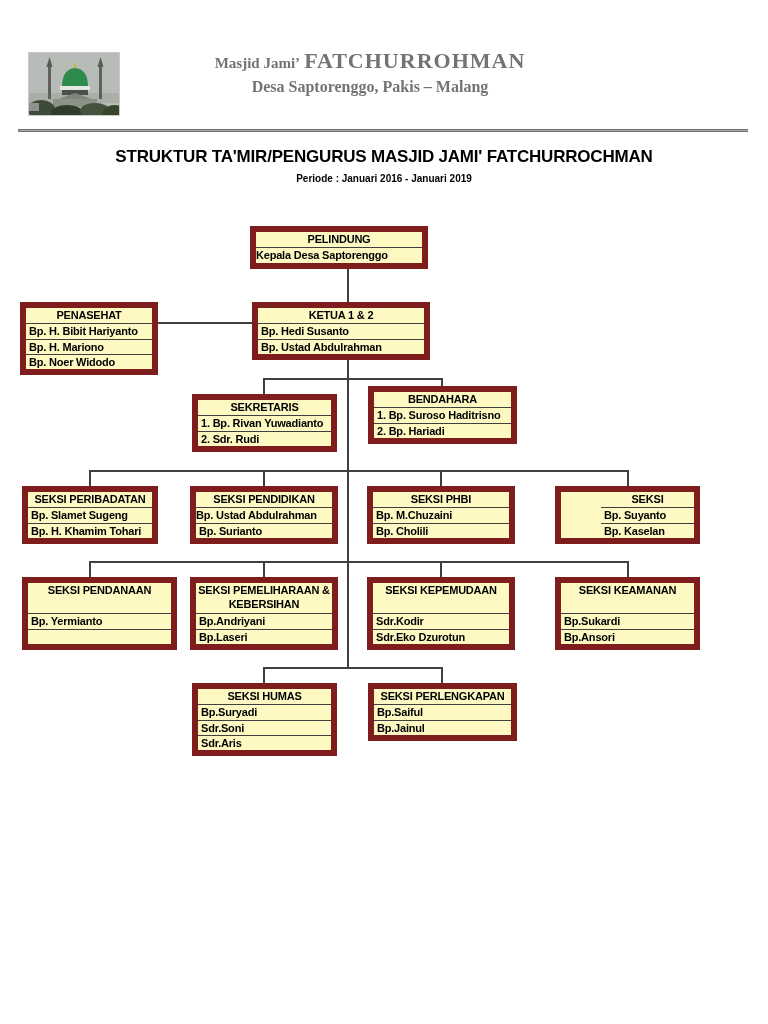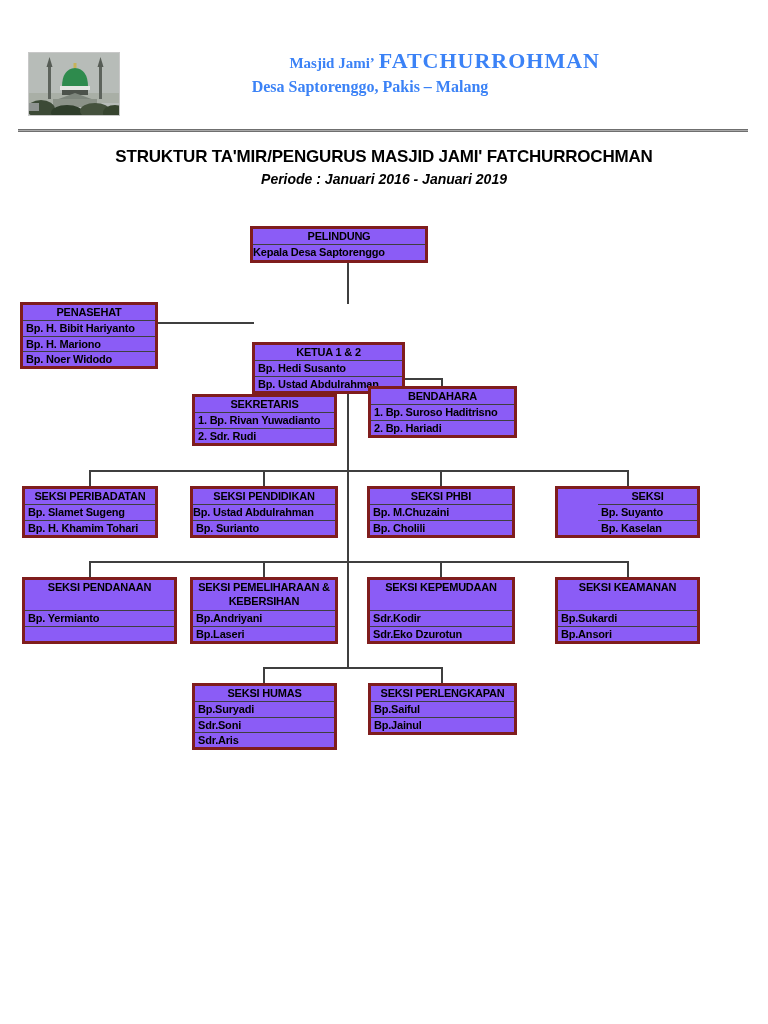--- a/index.html
+++ b/index.html
@@ -12,59 +12,59 @@
   
   .letterhead { position:absolute; left:0; top:0; width:768px; height:130px; }
   .mosque-photo {
     position:absolute; left:28px; top:52px; width:92px; height:64px;
     background:#b9bdb9; overflow:hidden; border:1px solid #c8c8c8;
   }
   .lh-text {
     position:absolute; left:140px; top:48px; width:460px; text-align:center;
     font-family:"Liberation Serif", serif; font-weight:bold;
   }
-  .lh-name { color:#3b82f6; line-height:26px; white-space:nowrap;text-align:right; }
+  .lh-name { color:#737373; line-height:26px; white-space:nowrap; }
   .lh-name-small { font-size:15px; }
   .lh-name-large { font-size:22px; letter-spacing:1px; }
-  .lh-addr { color:#3b82f6; font-size:16px; line-height:22px; }
+  .lh-addr { color:#737373; font-size:16px; line-height:22px; }
   .hr-sep {
     position:absolute; left:18px; top:129px; width:730px; height:3px;
     background:#a9a9a9; border-top:1px solid #6f6f6f; border-bottom:1px solid #6f6f6f;
   }
 
   
   .doc-heading { position:absolute; left:0; top:146px; width:768px; text-align:center; }
   .doc-title   { font-size:17px; font-weight:bold; letter-spacing:-0.2px; line-height:22px; }
-  .doc-period  { font-size:14px; font-weight:bold; line-height:22px;font-style:italic; }
+  .doc-period  { font-size:10px; font-weight:bold; line-height:22px; }
 
   
   .chart { position:absolute; left:0; top:0; width:768px; height:1024px; }
   .line { position:absolute; background:#3f3f3f; }
   .vline { width:2px; }
   .hline { height:2px; }
 
   .node {
-    position:absolute; background:#8b5cf6; border:3px solid #7f1d1d;
+    position:absolute; background:#fef9c3; border:6px solid #7f1d1d;
     font-size:11px; font-weight:bold; letter-spacing:-0.2px;
   }
   .node-header {
     height:16px; line-height:15px; text-align:center;
     border-bottom:1.5px solid #3f3f3f; overflow:hidden;
   }
   .node-header.tall { height:31px; line-height:14px; }
   .node-row {
     height:15px; line-height:14px; padding-left:3px; white-space:nowrap; overflow:hidden;
   }
   .node-row + .node-row { border-top:1.5px solid #3f3f3f; }
   .node-row.center { padding-left:0; }
 
   
   .n-pelindung    { left:250px; top:226px; width:178px; }
   .n-penasehat    { left:20px;  top:302px; width:138px; }
-  .n-ketua        { left:252px; top:302px; width:153px;margin-top:40px; }
+  .n-ketua        { left:252px; top:302px; width:178px; }
   .n-sekretaris   { left:192px; top:394px; width:145px; }
   .n-bendahara    { left:368px; top:386px; width:149px; }
   .n-peribadatan  { left:22px;  top:486px; width:136px; }
   .n-pendidikan   { left:190px; top:486px; width:148px; }
   .n-phbi         { left:367px; top:486px; width:148px; }
   .n-pembangunan  { left:555px; top:486px; width:145px;padding-left:40px; }
   .n-pendanaan    { left:22px;  top:577px; width:155px; }
   .n-pemeliharaan { left:190px; top:577px; width:148px; }
   .n-kepemudaan   { left:367px; top:577px; width:148px; }
   .n-keamanan     { left:555px; top:577px; width:145px; }

